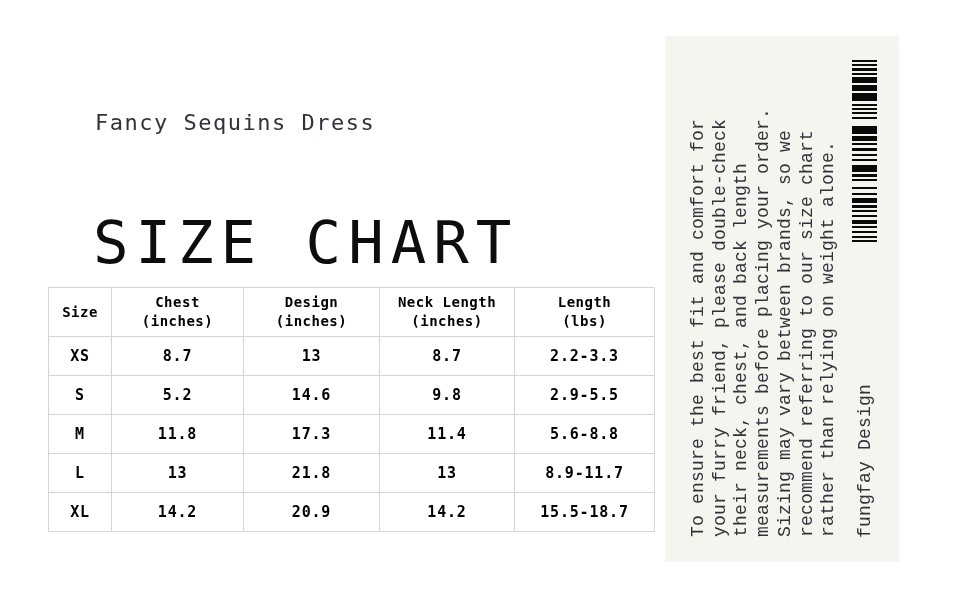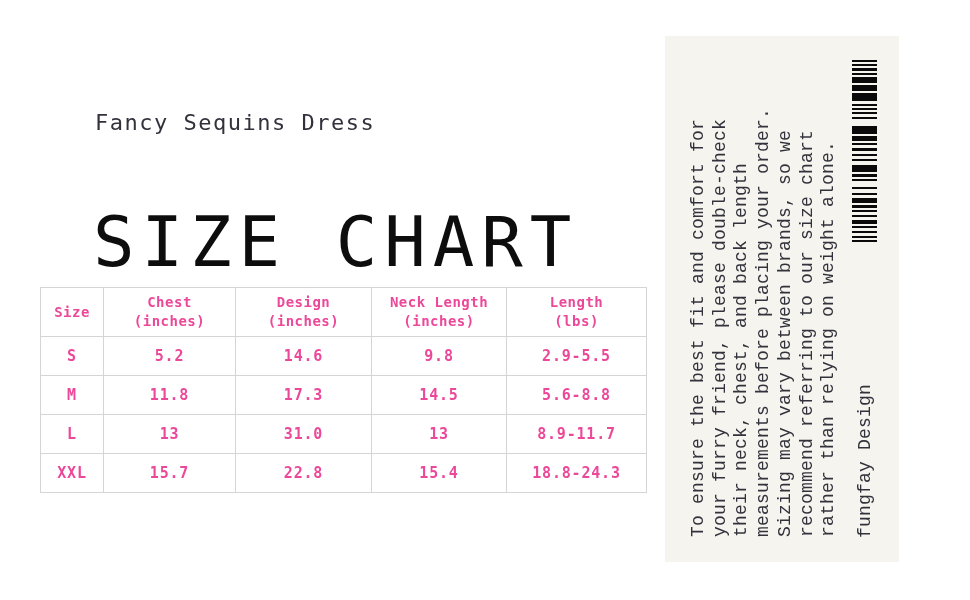--- a/index.html
+++ b/index.html
@@ -25,35 +25,35 @@
     font-size: 22px;
     line-height: 30px;
     letter-spacing: 1.5px;
     color: var(--text-secondary, #30303a);
     white-space: nowrap;
   }
   .heading {
     position: absolute;
     left: 93px;
     top: 205px;
-    font-size: 69px;
+    font-size: 59px;
     line-height: 75px;
     letter-spacing: 7px;
     font-weight: 400;
     color: var(--text-primary, #0d0d0d);
     white-space: nowrap;
   }
   .size-table {
     position: absolute;
-    left: 40px;
+    left: 48px;
     top: 287px;
     width: 606px;
     border-collapse: collapse;
     table-layout: fixed;
-    color: #ec4899;
+    color: #000000;
   }
   .size-table th, .size-table td {
     border: 1px solid var(--table-border, #d5d5d5);
     text-align: center;
     vertical-align: middle;
     padding: 0;
     background: #ffffff;
   }
   .size-table thead th {
     height: 48px;
@@ -154,46 +154,53 @@
           <div class="h-sub">(inches)</div>
         </th>
         <th>
           <div class="h-label">Length</div>
           <div class="h-sub">(lbs)</div>
         </th>
       </tr>
     </thead>
     <tbody>
       <tr>
+        <td>XS</td>
+        <td>8.7</td>
+        <td>13</td>
+        <td>8.7</td>
+        <td>2.2-3.3</td>
+      </tr>
+      <tr>
         <td>S</td>
         <td>5.2</td>
         <td>14.6</td>
         <td>9.8</td>
         <td>2.9-5.5</td>
       </tr>
       <tr>
         <td>M</td>
         <td>11.8</td>
         <td>17.3</td>
-        <td>14.5</td>
+        <td>11.4</td>
         <td>5.6-8.8</td>
       </tr>
       <tr>
         <td>L</td>
         <td>13</td>
-        <td>31.0</td>
+        <td>21.8</td>
         <td>13</td>
         <td>8.9-11.7</td>
       </tr>
       <tr>
-        <td>XXL</td>
-        <td>15.7</td>
-        <td>22.8</td>
-        <td>15.4</td>
-        <td>18.8-24.3</td>
+        <td>XL</td>
+        <td>14.2</td>
+        <td>20.9</td>
+        <td>14.2</td>
+        <td>15.5-18.7</td>
       </tr>
     </tbody>
   </table>
 
   <aside class="panel">
 
     <svg class="barcode" viewBox="0 0 25 182" preserveAspectRatio="none" aria-hidden="true">
       <g fill="#0a0a0a">
         <rect x="0" y="0" width="25" height="2"></rect>
         <rect x="0" y="4" width="25" height="2"></rect>

